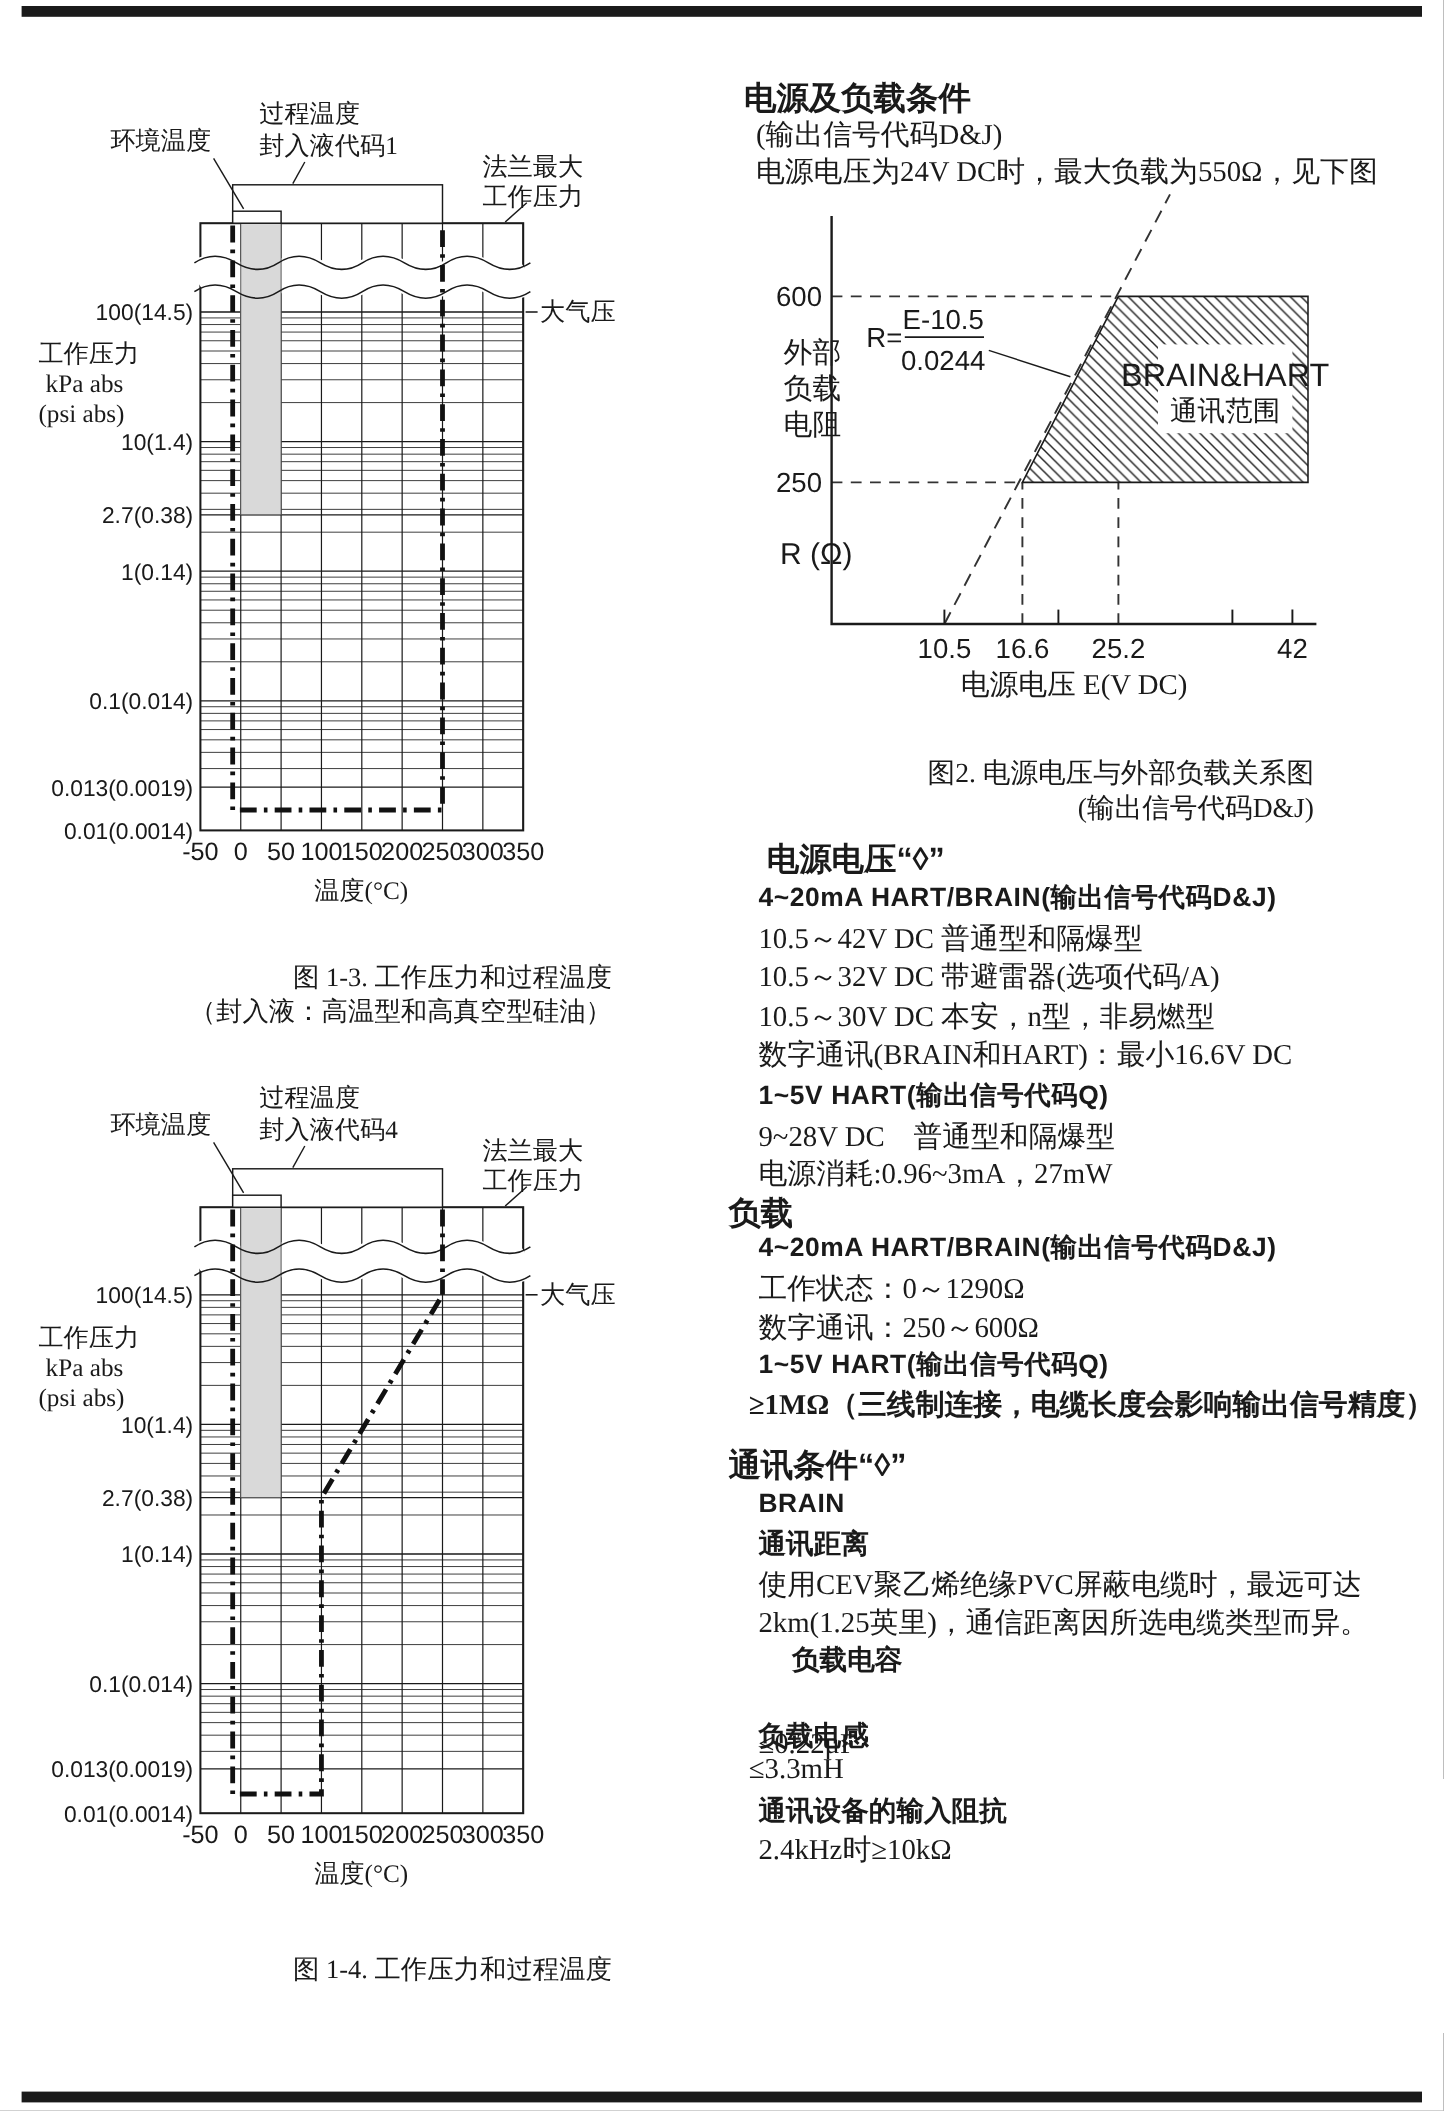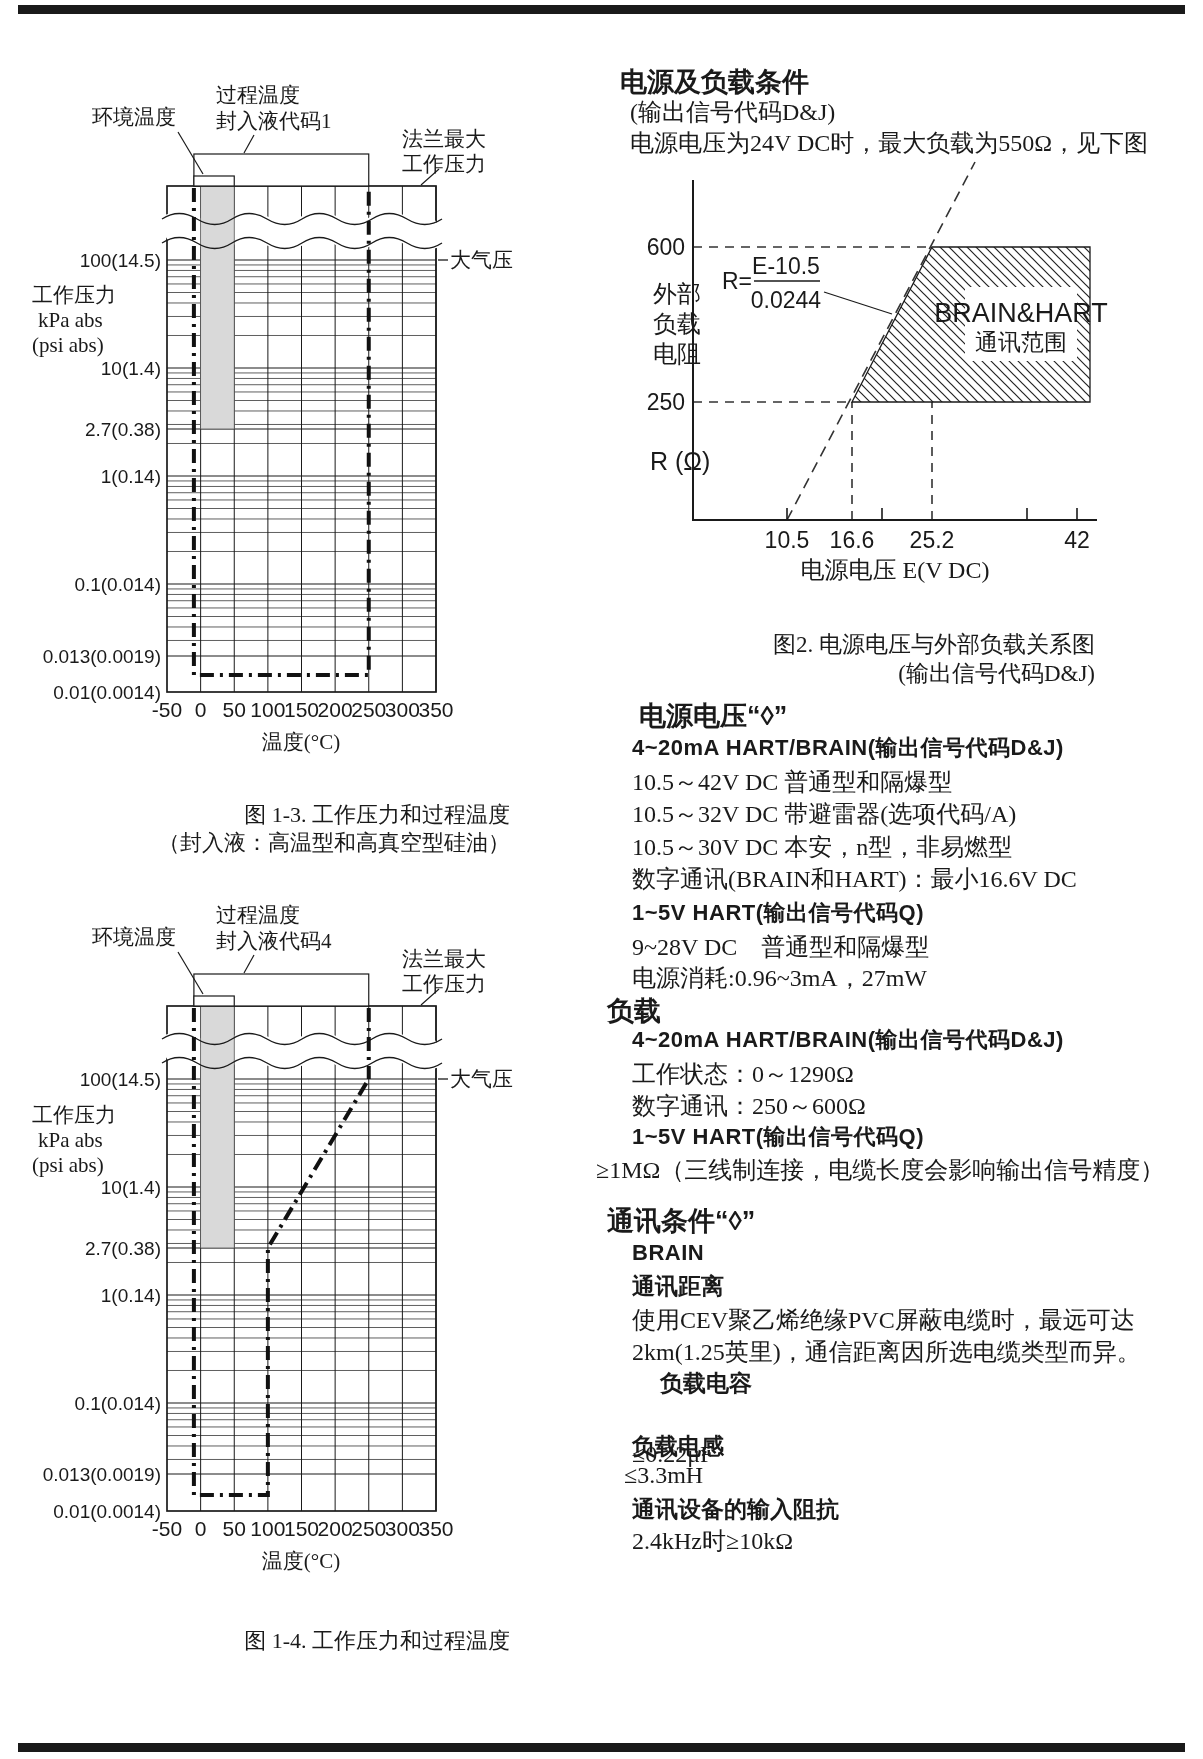--- a/index.html
+++ b/index.html
@@ -268,21 +268,21 @@
       <div class="blk k-body" style="top: 831px; left: 632px;">10.5～30V DC 本安，n型，非易燃型</div>
       <div class="blk k-body" style="top: 863px; left: 632px;">数字通讯(BRAIN和HART)：最小16.6V DC</div>
       <div class="blk k-gothic" style="top: 898px; left: 632px;">1~5V HART(输出信号代码Q)</div>
       <div class="blk k-body" style="top: 931px; left: 632px;">9~28V DC　普通型和隔爆型</div>
       <div class="blk k-body" style="top: 962px; left: 632px;">电源消耗:0.96~3mA，27mW</div>
       <div class="blk k-h1" style="top: 993px; left: 607px;">负载</div>
       <div class="blk k-gothic" style="top: 1025px; left: 632px;">4~20mA HART/BRAIN(输出信号代码D&amp;J)</div>
       <div class="blk k-body" style="top: 1058px; left: 632px;">工作状态：0～1290Ω</div>
       <div class="blk k-body" style="top: 1090px; left: 632px;">数字通讯：250～600Ω</div>
       <div class="blk k-gothic" style="top: 1122px; left: 632px;">1~5V HART(输出信号代码Q)</div>
-      <div class="blk k-body" style="top: 1154px; left: 596px;">≥1MΩ（三线制连接，电缆长度会影响输出信号精度）</div>
+      <div class="blk k-body" style="top: 1154px; left: 624px; font-weight: bold;">≥1MΩ（三线制连接，电缆长度会影响输出信号精度）</div>
       <div class="blk k-h1" style="top: 1203px; left: 607px;">通讯条件“◊”</div>
       <div class="blk k-gothic" style="top: 1240px; left: 632px;">BRAIN</div>
       <div class="blk k-boldcn" style="top: 1271px; left: 632px;">通讯距离</div>
       <div class="blk k-body" style="top: 1304px; left: 632px;">使用CEV聚乙烯绝缘PVC屏蔽电缆时，最远可达</div>
       <div class="blk k-body" style="top: 1336px; left: 632px;">2km(1.25英里)，通信距离因所选电缆类型而异。</div>
       <div class="blk k-boldcn" style="top: 1368px; left: 632px; margin-left: 28px;">负载电容</div>
       <div class="blk k-body" style="top: 1399px; left: 632px; margin-top: 42px;">≤0.22μF</div>
       <div class="blk k-boldcn" style="top: 1431px; left: 632px;">负载电感</div>
       <div class="blk k-body" style="top: 1462px; left: 596px; margin-left: 28px;">≤3.3mH</div>
       <div class="blk k-boldcn" style="top: 1494px; left: 632px;">通讯设备的输入阻抗</div>

